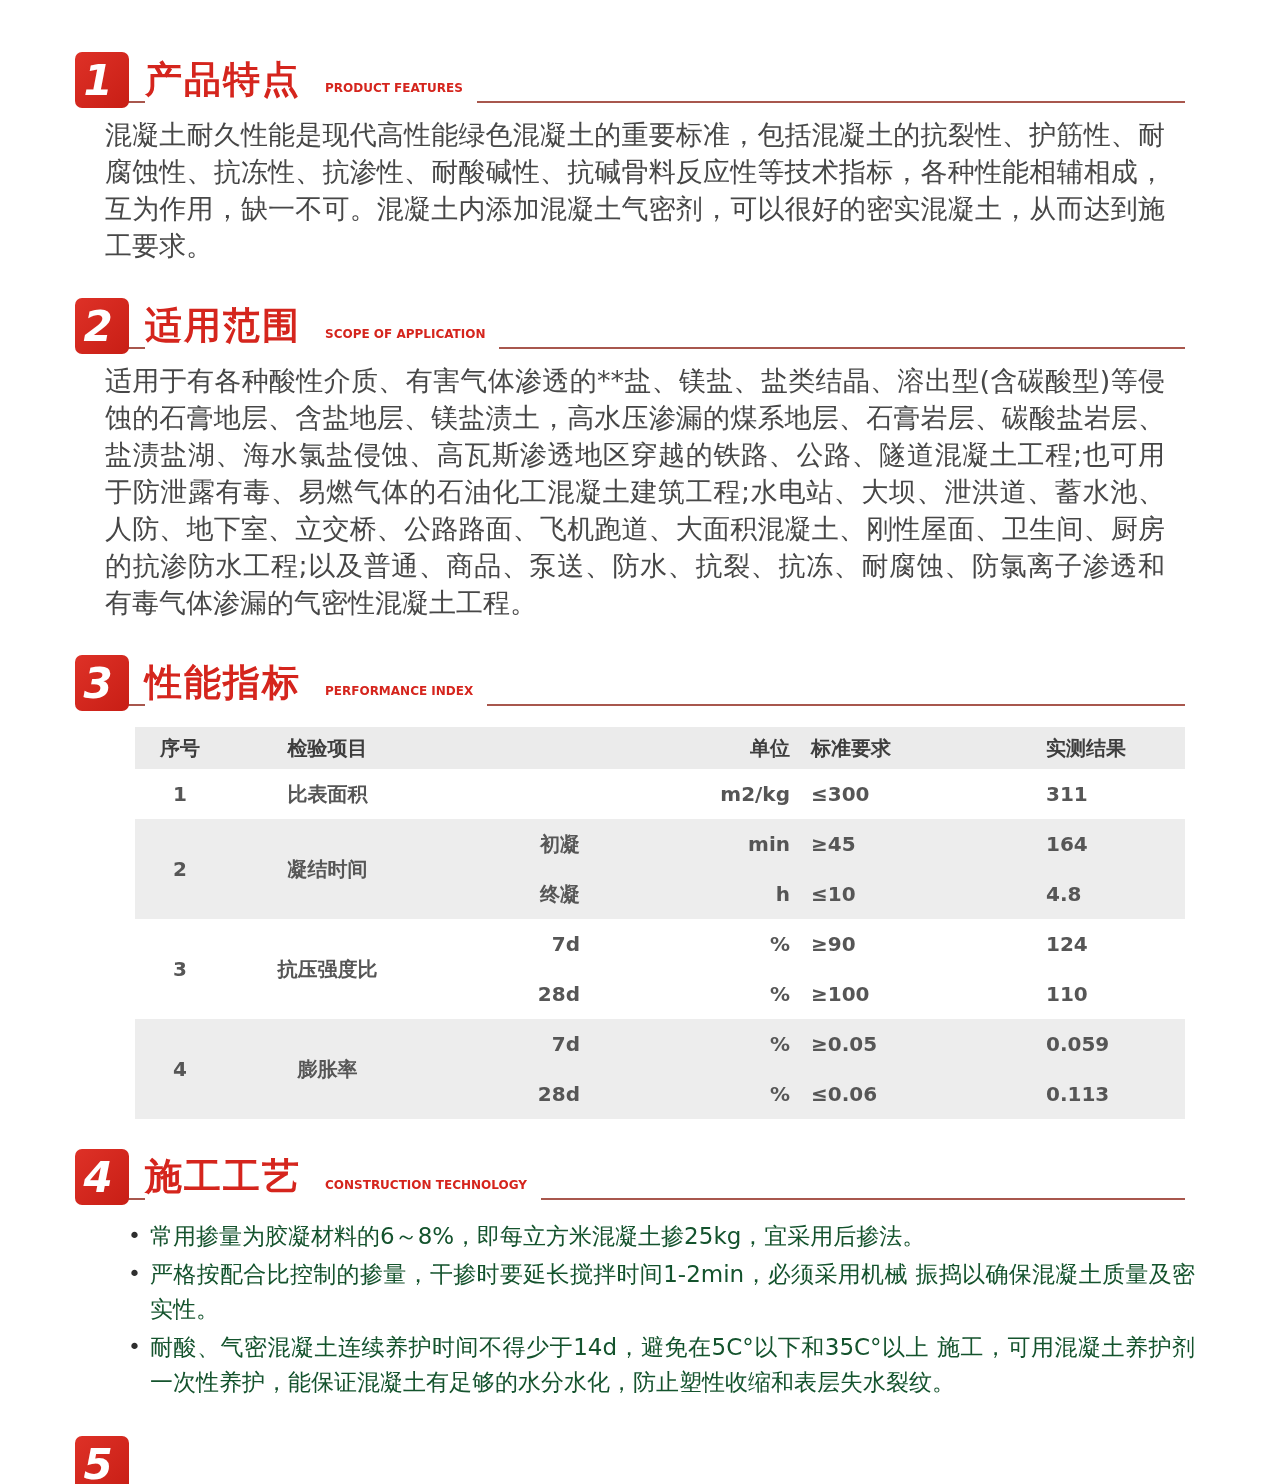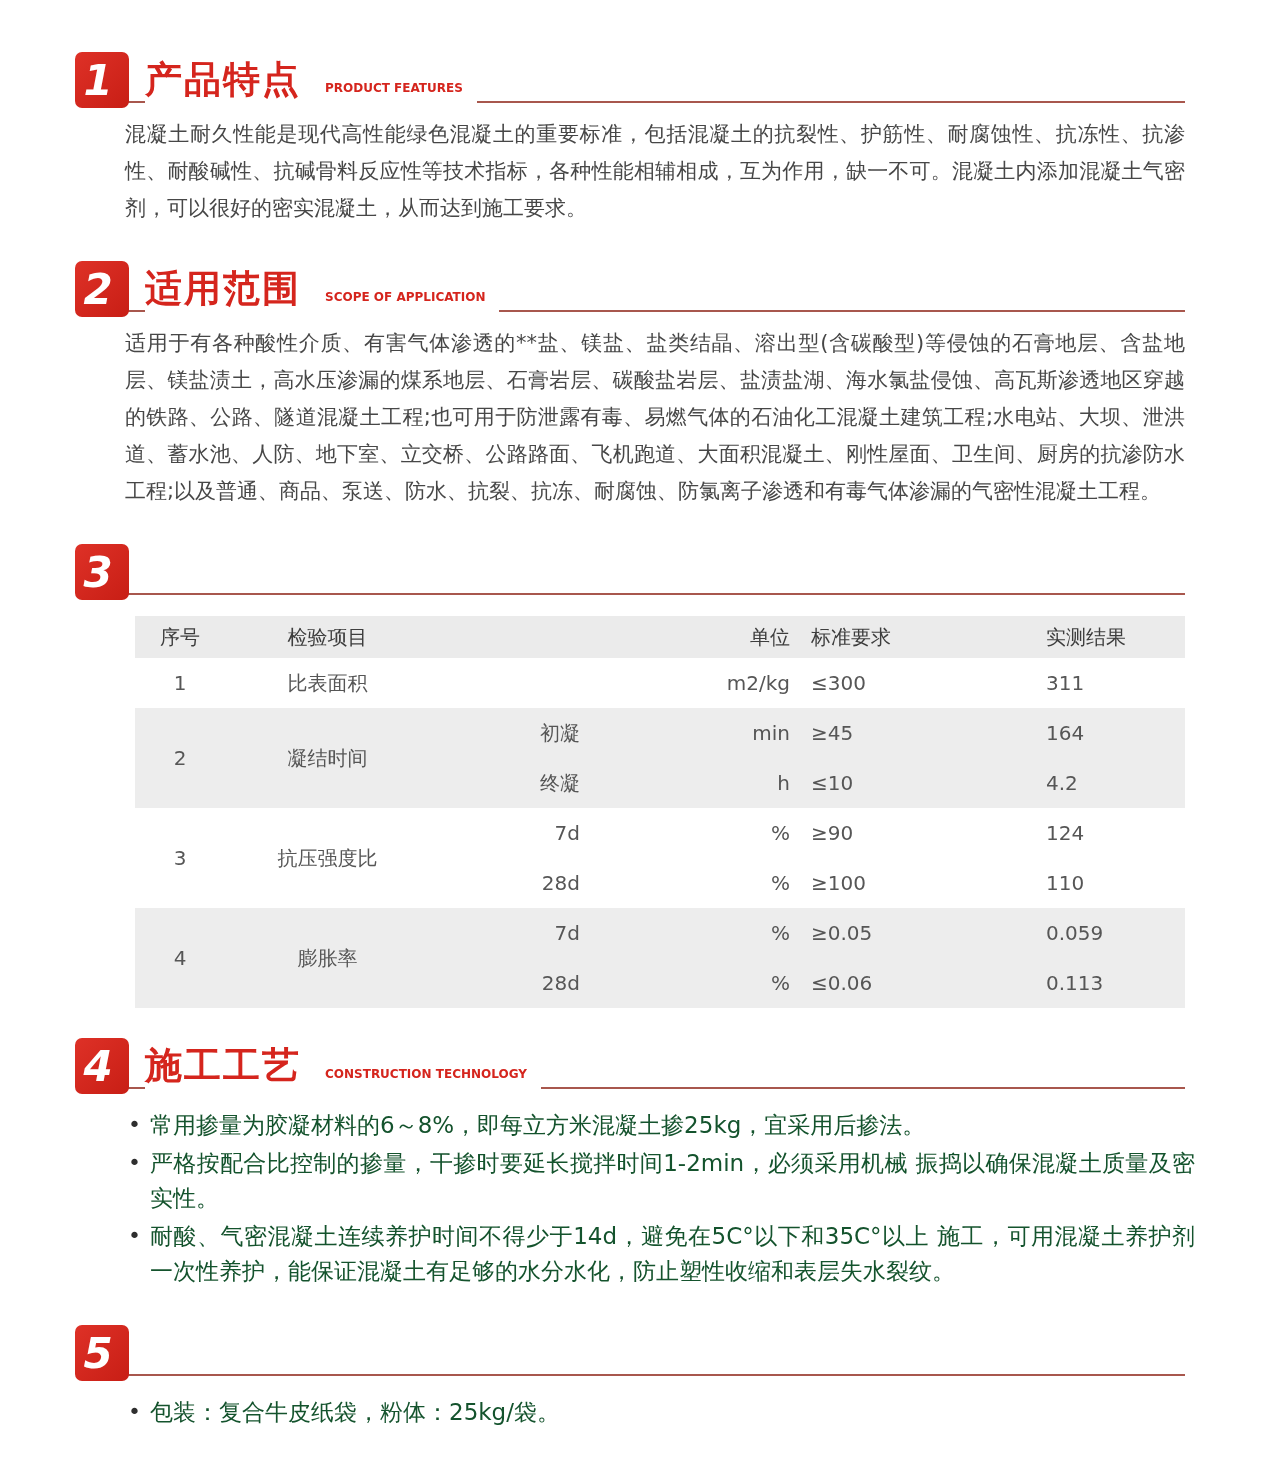--- a/index.html
+++ b/index.html
@@ -58,23 +58,23 @@
     margin-left: 16px;
     padding-bottom: 10px;
     background: #ffffff;
     padding-right: 14px;
   }
   .zh { color: #d5251d; font-size: 37px; font-weight: bold; letter-spacing: 2px; line-height: 1; }
   .en { color: #d5251d; font-size: 12px; font-weight: bold; margin-left: 24px; white-space: nowrap; }
 
   
   .para {
-    margin: 8px 0 28px 50px;
+    margin: 8px 0 28px 30px;
     width: 1060px;
-    font-size: 21px;
+    font-size: 27px;
     line-height: 37px;
     text-align: justify;
     color: #474747;
   }
 
   
   .bullets { list-style: none; margin: 14px 0 30px 50px; width: 1070px; }
   .bullets li {
     position: relative;
     padding-left: 25px;
@@ -94,21 +94,21 @@
   }
 
   
   .ptable {
     margin: 16px 0 24px 60px;
     width: 1050px;
     border-collapse: collapse;
     font-size: 20px;
     color: #565656;
   }
-  .ptable th, .ptable td { font-weight: normal; vertical-align: middle; }
+  .ptable th, .ptable td { font-weight: bold; vertical-align: middle; }
   .ptable thead tr { background: #ebebeb; }
   .ptable thead th { height: 42px; color: #3d3d3d; }
   .ptable tbody td { height: 50px; }
   tr.band-white { background: #ffffff; }
   tr.band-gray  { background: #ededed; }
   .c-no   { text-align: center; width: 90px; }
   .c-item { text-align: center; width: 205px; }
   .c-sub  { text-align: right; width: 150px; padding-left: 22px; }
   .c-unit { text-align: right; width: 210px; padding-left: 16px; }
   .c-std  { text-align: left; width: 240px; padding-left: 21px; }
@@ -140,20 +140,24 @@
         <span class="en">SCOPE OF APPLICATION</span>
       </div>
     </div>
     <p class="para">适用于有各种酸性介质、有害气体渗透的**盐、镁盐、盐类结晶、溶出型(含碳酸型)等侵蚀的石膏地层、含盐地层、镁盐渍土，高水压渗漏的煤系地层、石膏岩层、碳酸盐岩层、盐渍盐湖、海水氯盐侵蚀、高瓦斯渗透地区穿越的铁路、公路、隧道混凝土工程;也可用于防泄露有毒、易燃气体的石油化工混凝土建筑工程;水电站、大坝、泄洪道、蓄水池、人防、地下室、立交桥、公路路面、飞机跑道、大面积混凝土、刚性屋面、卫生间、厨房的抗渗防水工程;以及普通、商品、泵送、防水、抗裂、抗冻、耐腐蚀、防氯离子渗透和有毒气体渗漏的气密性混凝土工程。</p>
   </section>
 
   <section>
     <div class="sec-header">
       <div class="rule"></div>
       <div class="badge">3</div>
+      <div class="titles">
+        <span class="zh">性能指标</span>
+        <span class="en">PERFORMANCE INDEX</span>
+      </div>
     </div>
 
     <table class="ptable">
       <thead>
         <tr>
           <th class="c-no">序号</th>
           <th class="c-item">检验项目</th>
           <th class="c-sub"></th>
           <th class="c-unit">单位</th>
           <th class="c-std">标准要求</th>
@@ -174,21 +178,21 @@
           <td class="c-item" rowspan="2">凝结时间</td>
           <td class="c-sub">初凝</td>
           <td class="c-unit">min</td>
           <td class="c-std">≥45</td>
           <td class="c-res">164</td>
         </tr>
         <tr class="band-gray">
           <td class="c-sub">终凝</td>
           <td class="c-unit">h</td>
           <td class="c-std">≤10</td>
-          <td class="c-res">4.2</td>
+          <td class="c-res">4.8</td>
         </tr>
         <tr class="band-white">
           <td class="c-no" rowspan="2">3</td>
           <td class="c-item" rowspan="2">抗压强度比</td>
           <td class="c-sub">7d</td>
           <td class="c-unit">%</td>
           <td class="c-std">≥90</td>
           <td class="c-res">124</td>
         </tr>
         <tr class="band-white">

